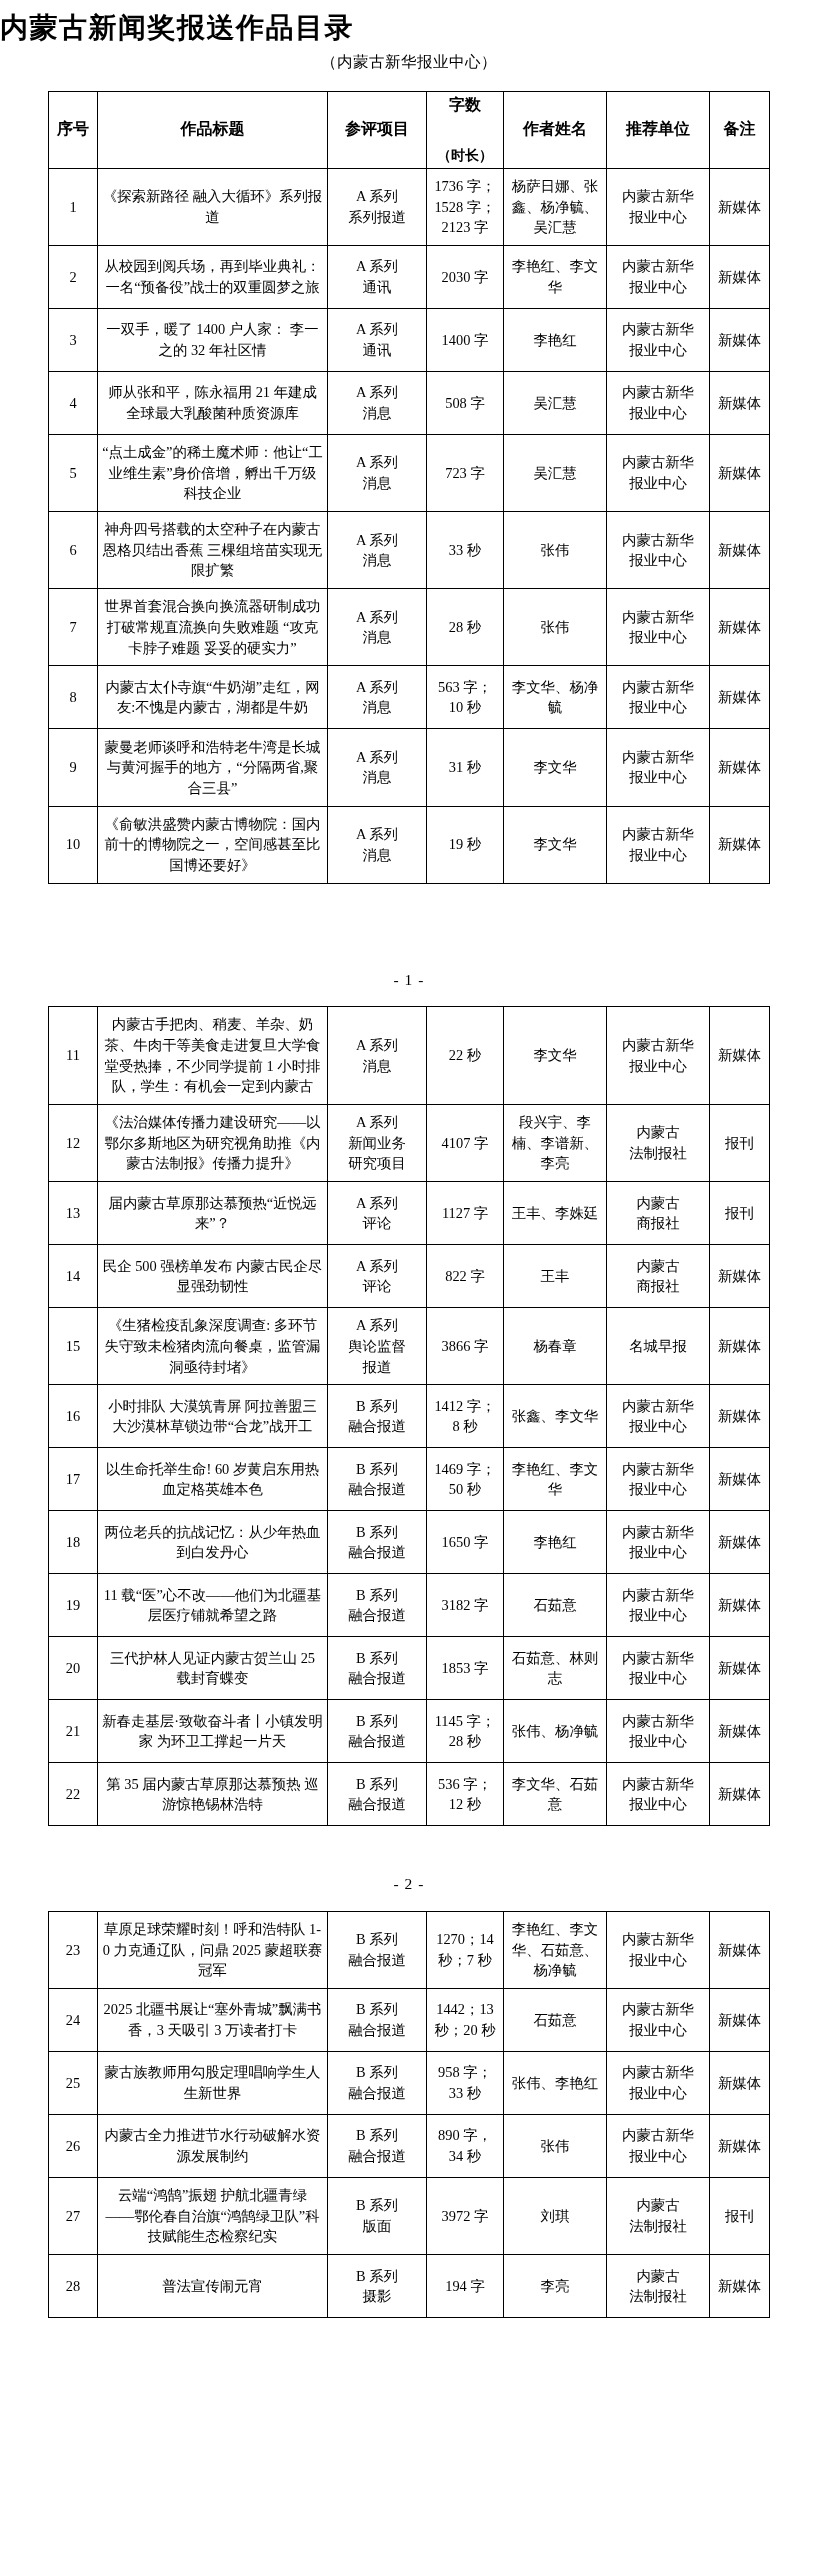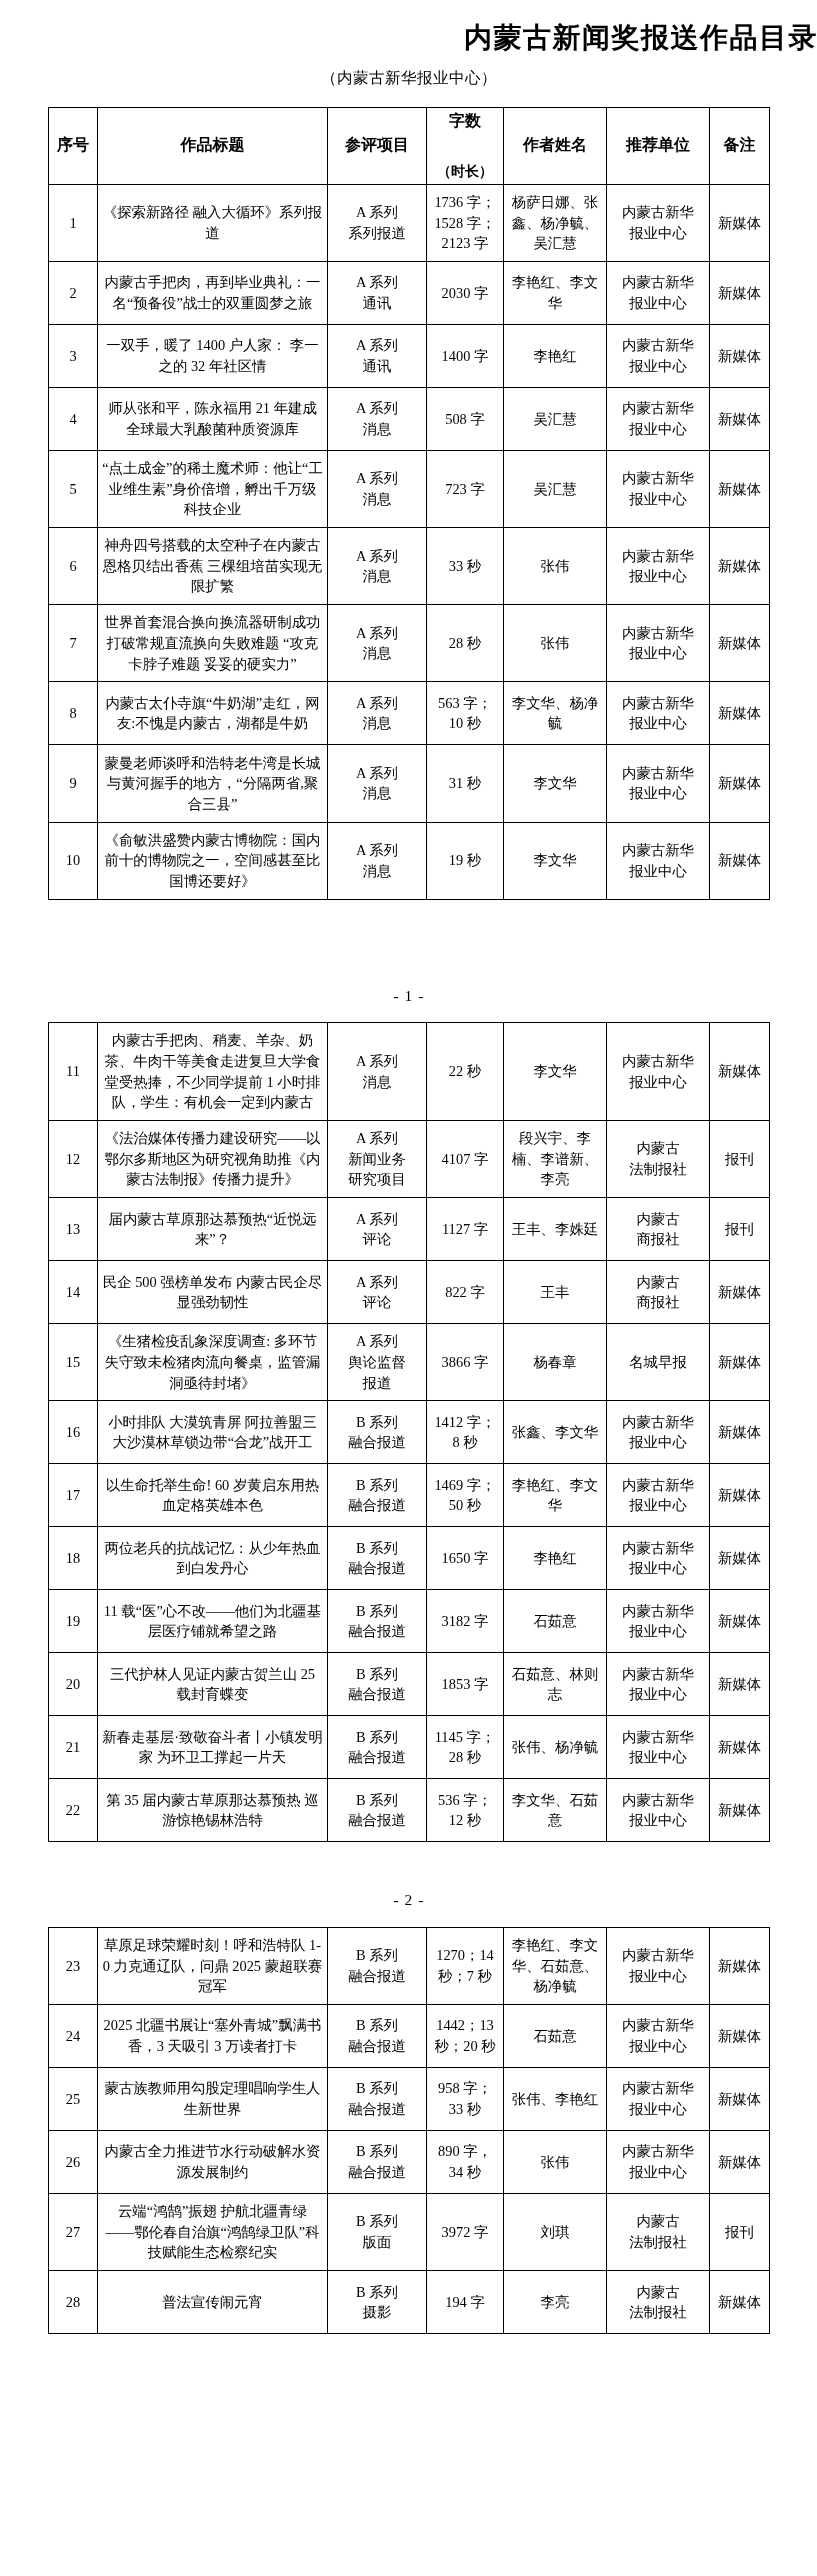--- a/index.html
+++ b/index.html
@@ -6,28 +6,28 @@
   .page {
     position: relative;
     width: 818px;
     min-height: 2829px;
     margin: 0 auto;
     background: #ffffff;
     color: #000000;
     font-family: "Liberation Serif", "DejaVu Serif", serif;
   }
   .doc-title {
-    padding-top: 19px;
-    text-align: right;
+    padding-top: 9px;
+    text-align: left;
     font-size: 28px;
     font-weight: bold;
     letter-spacing: 1.5px;
   }
   .doc-subtitle {
-    margin-top: 11px;
+    margin-top: 5px;
     text-align: center;
     font-size: 15.5px;
     letter-spacing: 0.5px;
   }
   table.works-table {
     width: 721px;
     margin: 17.5px auto 0 auto;
     border-collapse: collapse;
     table-layout: fixed;
     border: 1.5px solid #000;
@@ -123,21 +123,21 @@
 2123 字</td>
           <td class="c-authors">杨萨日娜、张
 鑫、杨净毓、
 吴汇慧</td>
           <td class="c-unit">内蒙古新华
 报业中心</td>
           <td class="c-note">新媒体</td>
         </tr>
         <tr>
           <td class="c-no">2</td>
-          <td class="c-title">内蒙古手把肉，再到毕业典礼：一名“预备役”战士的双重圆梦之旅</td>
+          <td class="c-title">从校园到阅兵场，再到毕业典礼：一名“预备役”战士的双重圆梦之旅</td>
           <td class="c-category">A 系列
 通讯</td>
           <td class="c-length">2030 字</td>
           <td class="c-authors">李艳红、李文
 华</td>
           <td class="c-unit">内蒙古新华
 报业中心</td>
           <td class="c-note">新媒体</td>
         </tr>
         <tr>

